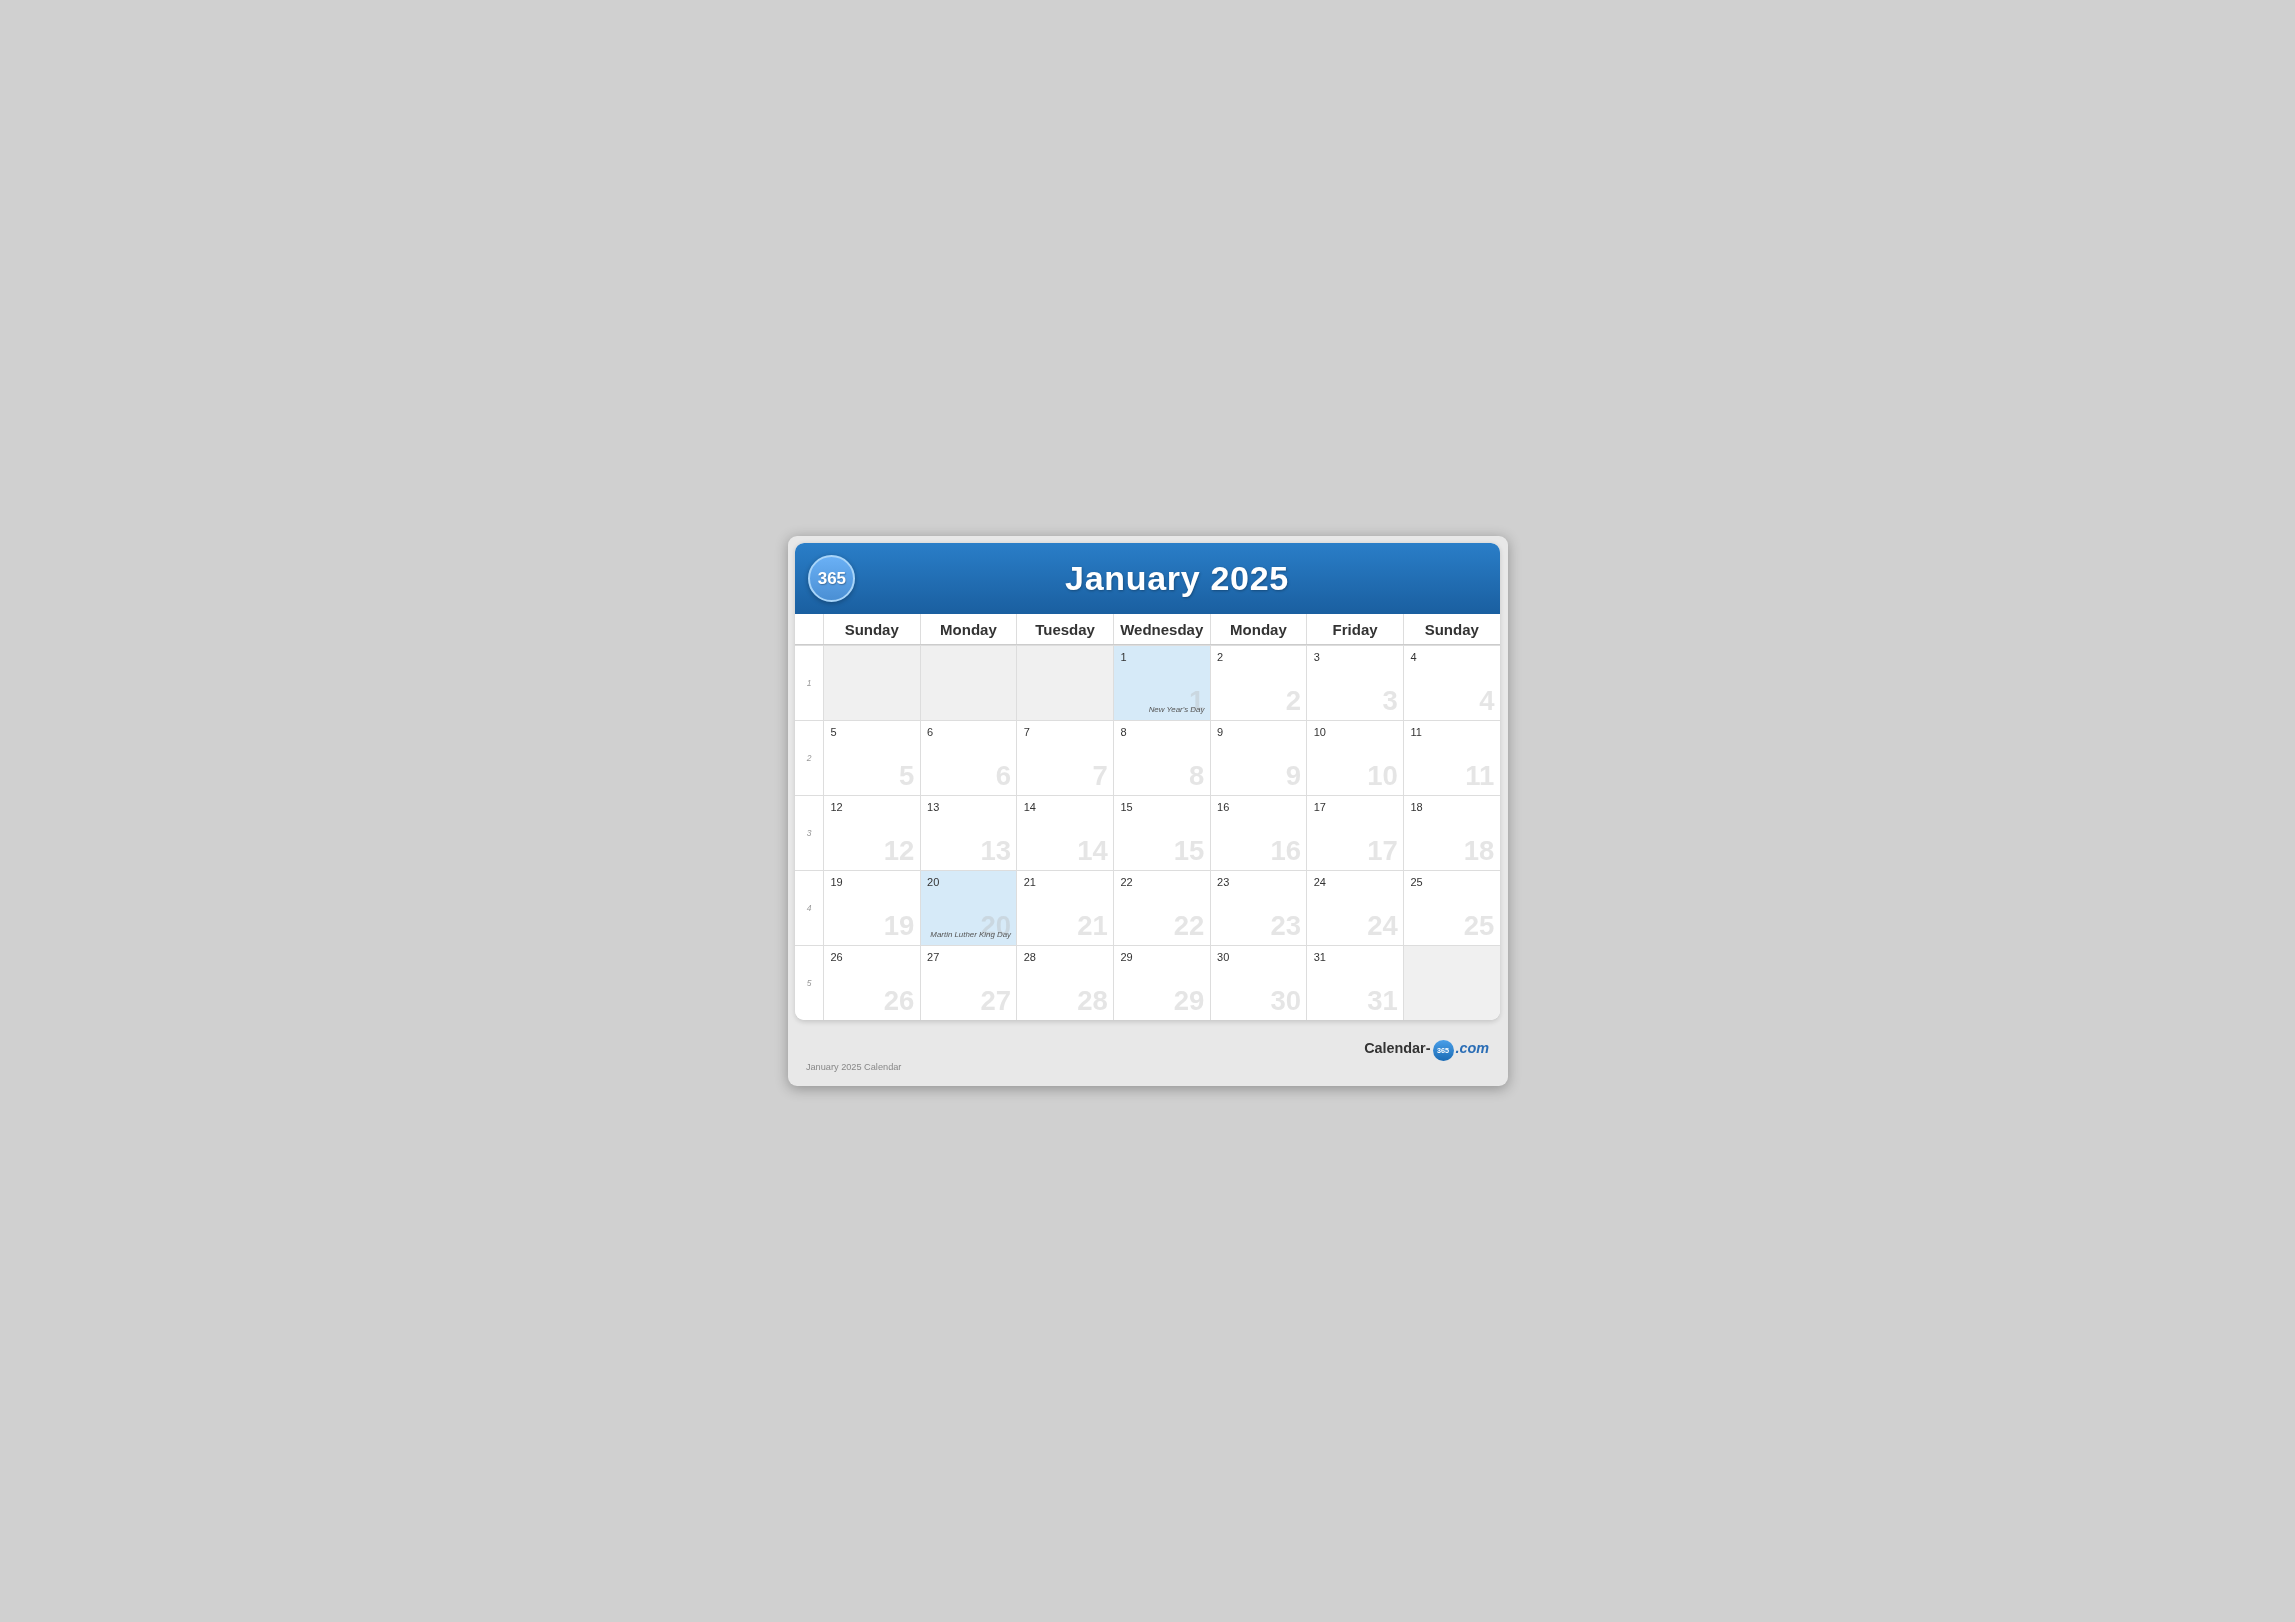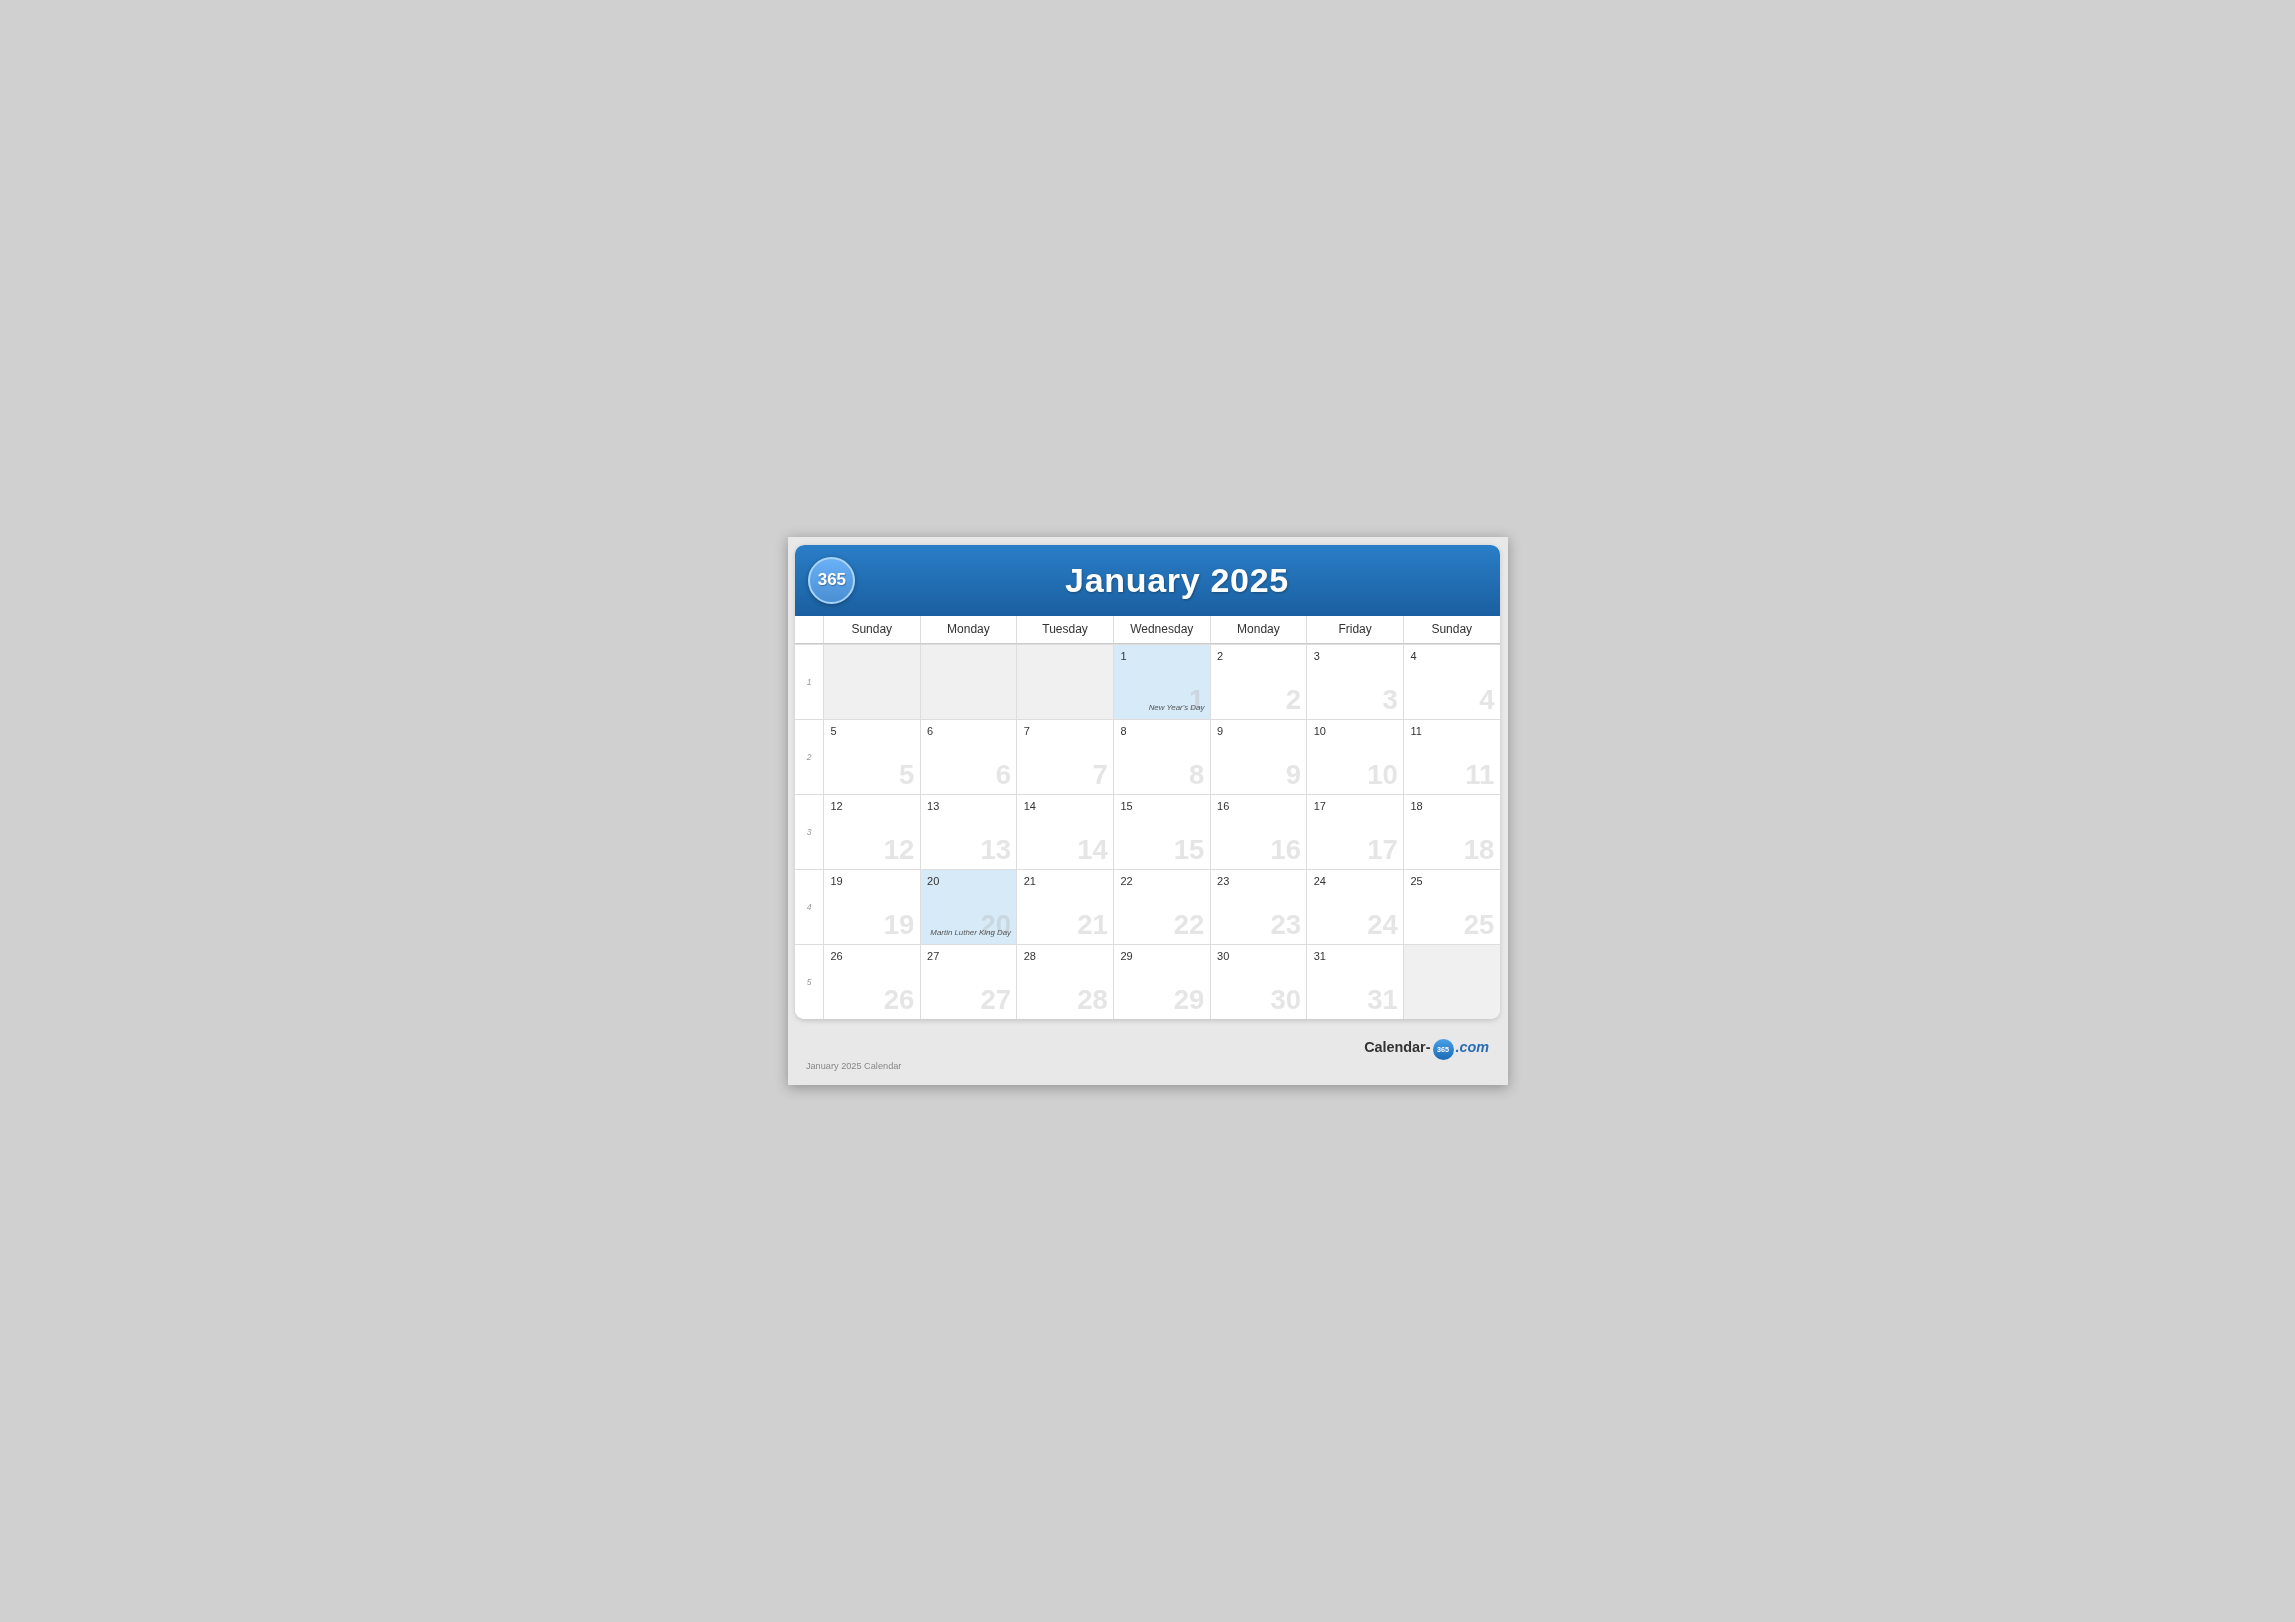--- a/index.html
+++ b/index.html
@@ -10,21 +10,21 @@
       display: flex;
       flex-direction: column;
       align-items: center;
       justify-content: center;
       min-height: 100vh;
       padding: 13px;
     }
 
     .page-wrapper {
       background: #e8e8e8;
-      border-radius: 1px;
+      border-radius: 9px;
       padding: 7.9px;
       width: 100%;
       max-width: 720px;
       box-shadow: 0 2.6px 13px rgba(0,0,0,0.3);
     }
 
     .calendar-container {
       background: #fff;
       border-radius: 9.2px;
       overflow: hidden;
@@ -77,22 +77,22 @@
       background: #fff;
     }
 
     .week-num-header {
       background: #fff;
     }
 
     .day-header {
       padding: 6.5px 0;
       text-align: center;
-      font-size: 12px;
-      font-weight: 400;
+      font-size: 15px;
+      font-weight: 700;
       color: #333;
       border-left: 0.7px solid #ddd;
     }
 
     
     .calendar-grid {
       display: grid;
       grid-template-columns: 27.5px repeat(7, 1fr);
     }
 

